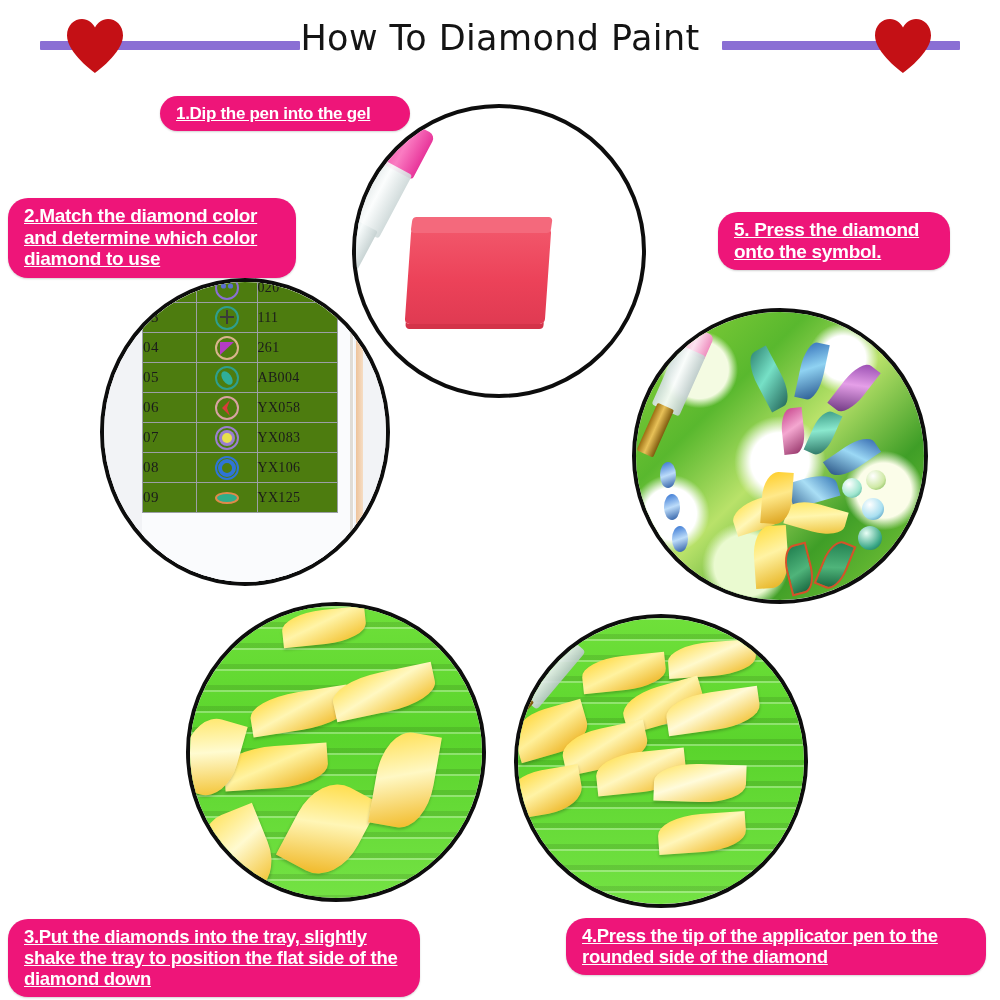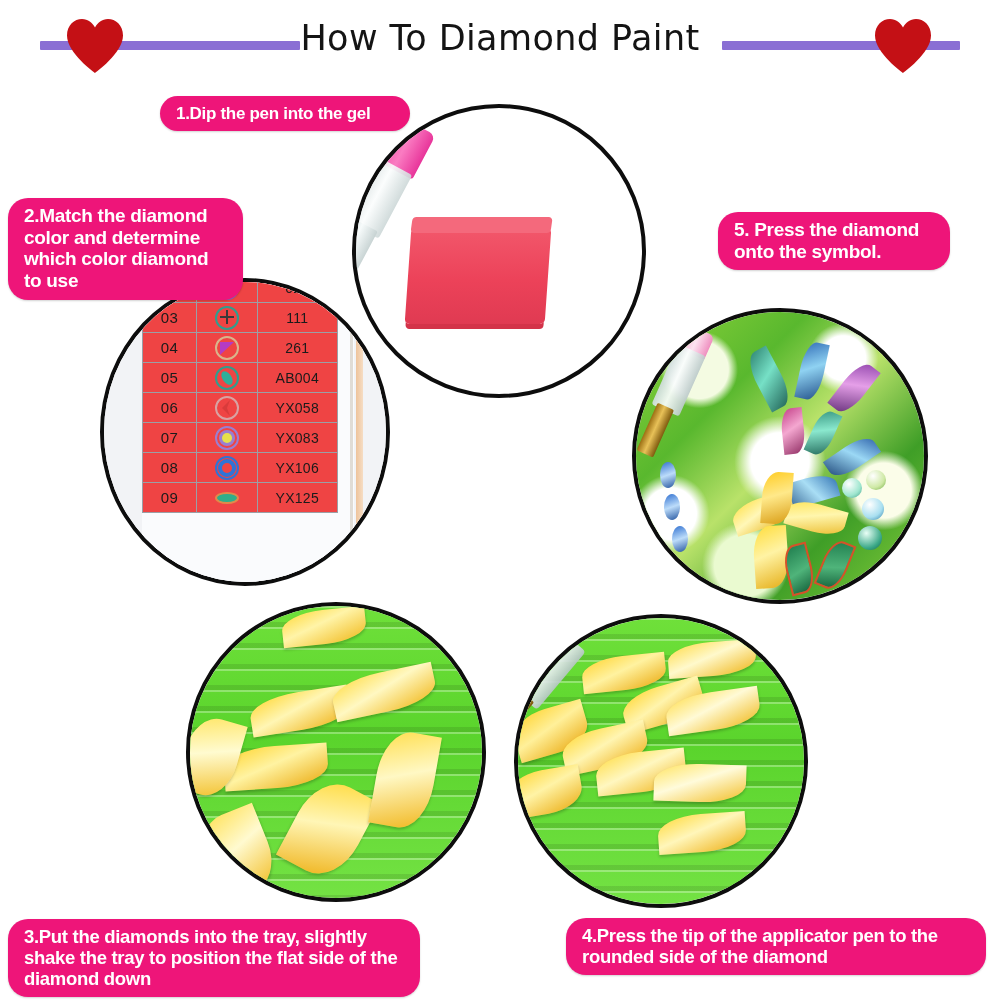--- a/index.html
+++ b/index.html
@@ -34,23 +34,24 @@
     background:#ee1579;
     color:#ffffff;
     border-radius:20px;
     font-weight:bold;
     line-height:1.14;
     letter-spacing:-.3px;
     padding:7px 16px 8px 16px;
     box-sizing:border-box;
     z-index:30;
     box-shadow:0 1px 2px rgba(0,0,0,.18);
+    text-decoration:underline;
   }
   #label-1{left:160px;top:96px;width:250px;font-size:17px;padding-top:8px;}
-  #label-2{left:8px;top:198px;width:235px;font-size:19px;}
+  #label-2{left:8px;top:198px;width:288px;font-size:19px;}
   #label-5{left:718px;top:212px;width:232px;font-size:19px;}
   #label-3{left:8px;top:912px;width:412px;font-size:18.5px;margin-top:7px;}
   #label-4{left:566px;top:918px;width:420px;font-size:18.5px;}
 
   
   .circle{
     position:absolute;border-radius:50%;
     border:4px solid #0d0d0d;overflow:hidden;
     background:#fff;z-index:10;
   }
@@ -79,23 +80,23 @@
   .pen-tip{position:absolute;left:20px;top:152px;width:16px;height:34px;background:linear-gradient(90deg,#a47517,#e4bc53 45%,#8d6411);border-radius:2px 2px 4px 4px;}
 
   
   .chart-bg{position:absolute;inset:0;background:#f2f3f6;}
   .chart-paper{position:absolute;left:38px;top:-8px;width:212px;height:320px;background:#fafbfd;}
   .chart-edge{position:absolute;left:252px;top:0;width:7px;height:300px;background:linear-gradient(90deg,#eec39b,#f6ddc4);}
   .chart-edge2{position:absolute;left:246px;top:0;width:3px;height:300px;background:#e0dcd6;}
   .ctable{position:absolute;left:38px;top:-10px;width:196px;border-collapse:collapse;}
   .ctable td{
     border:1px solid #9b9fa6;
-    height:29px;background:#ef4444;
-    font-family:Liberation Sans, sans-serif;
-    font-size:15px;color:#1b1b1b;text-align:center;
+    height:29px;background:#4d7c0f;
+    font-family:Liberation Serif, serif;
+    font-size:15px;color:#1b1b1b;
     padding:0;
   }
   .ctable td.cnum{width:48px;letter-spacing:.5px;}
   .ctable td.csym{width:54px;}
   .ctable td.ccode{width:72px;font-size:14px;letter-spacing:.3px;}
   .symwrap{display:flex;align-items:center;justify-content:center;height:27px;}
   .symwrap svg{display:block;}
 
   
   .canvas5{position:absolute;inset:0;

